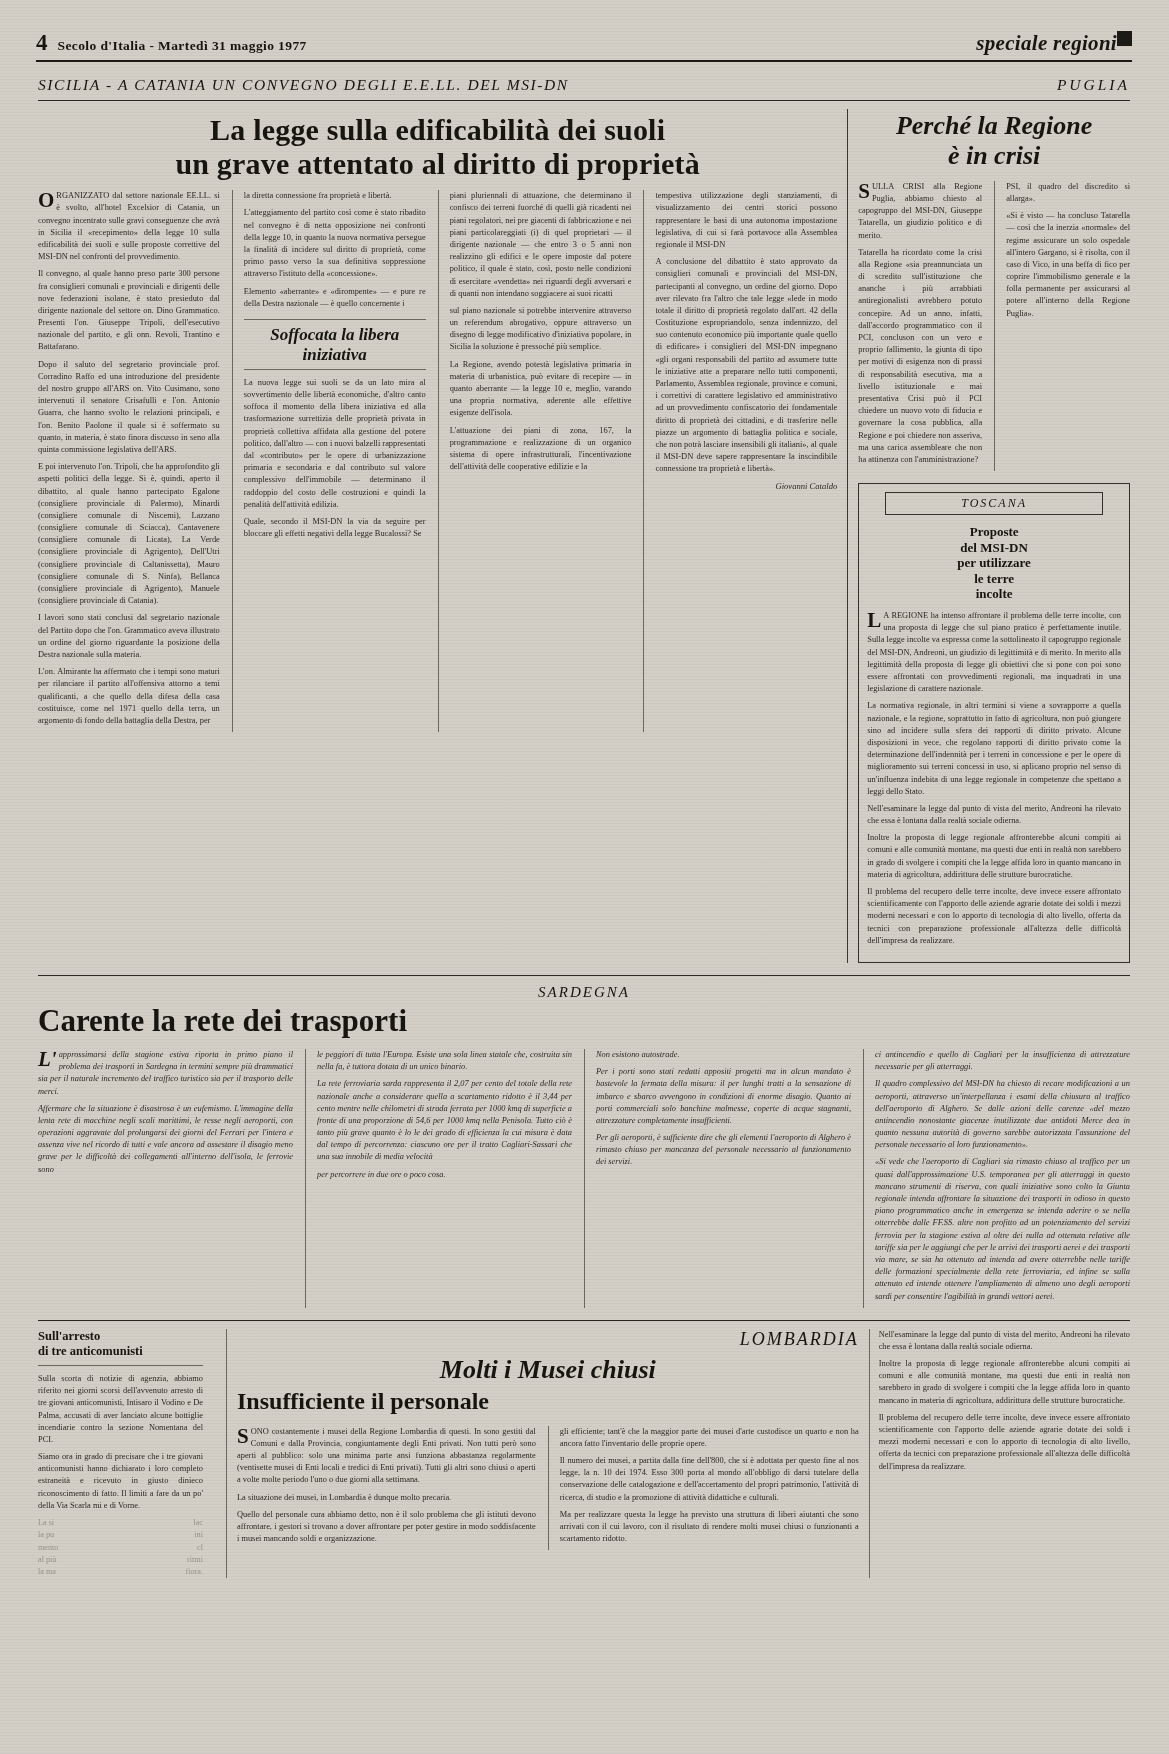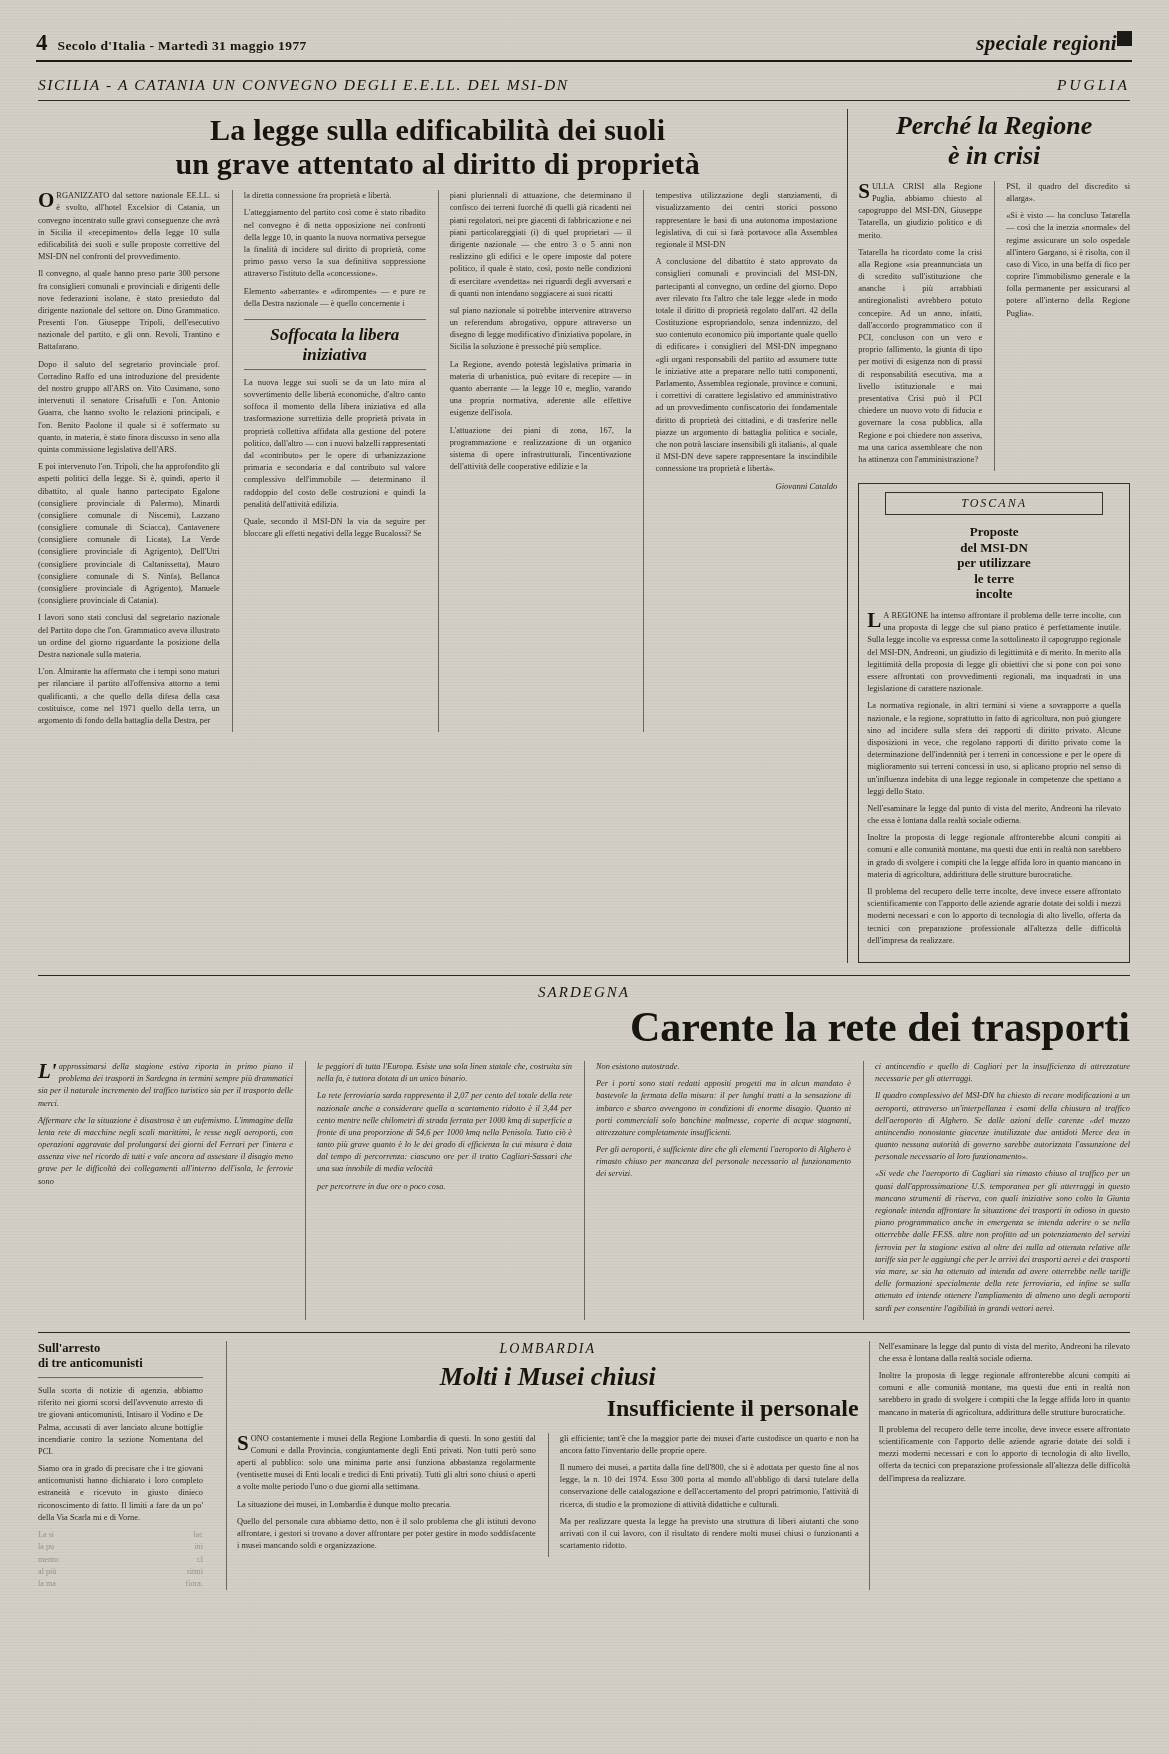--- a/index.html
+++ b/index.html
@@ -98,44 +98,44 @@
     font-size:13px;line-height:1.2;font-weight:bold;text-align:center;margin:0 0 8px 0;
   }
   .box-title span{display:block;}
 
   
   .band{
     margin:12px 10px 0 10px;border-top:1px solid #2a2823;padding-top:8px;
   }
   .band-kicker{text-align:center;font-style:italic;font-size:15px;letter-spacing:2px;margin-bottom:2px;}
   .band-head{
-    text-align:right;font-size:42px;font-weight:bold;margin:2px 0 10px 0;
+    text-align:left;font-size:31px;font-weight:bold;margin:2px 0 10px 0;
   }
   .band-cols{display:flex;gap:12px;}
   .band-cols .col{flex:1;}
   .band-cols p.body{font-style:italic;}
 
   
   .lower{
     display:flex;margin:12px 10px 0 10px;gap:10px;border-top:1px solid #2a2823;padding-top:8px;
   }
   .lower-left{width:172px;border-right:1px solid #6a675e;padding-right:23px;}
   .lower-mid{width:648px;}
   .lower-right{width:262px;border-left:1px solid #6a675e;padding-left:9px;}
   .small-head{
     font-size:12.5px;font-weight:bold;line-height:1.25;margin:0 0 7px 0;
     border-bottom:1px solid #6a675e;padding-bottom:5px;
   }
   .small-head span{display:block;}
-  .lomb-kicker{text-align:center;font-style:italic;font-size:14px;letter-spacing:2px;margin:0 0 4px 0;}
+  .lomb-kicker{text-align:right;font-style:italic;font-size:18px;letter-spacing:2px;margin:0 0 4px 0;}
   .lomb-head{
     text-align:center;font-size:26px;font-weight:bold;font-style:italic;line-height:1.2;margin:0 0 2px 0;
   }
   .lomb-head2{
-    text-align:right;font-size:24px;font-weight:bold;line-height:1.2;margin:0 0 10px 0;
+    text-align:left;font-size:24px;font-weight:bold;line-height:1.2;margin:0 0 10px 0;
   }
   .stub{font-size:8.2px;line-height:1.5;color:#3a372f;}
   .stub .row{display:flex;justify-content:space-between;opacity:.75;}
   .fade{opacity:.55;}
 </style>
 </head>
 <body>
 
 <div class="page">
   <div class="sheet">

